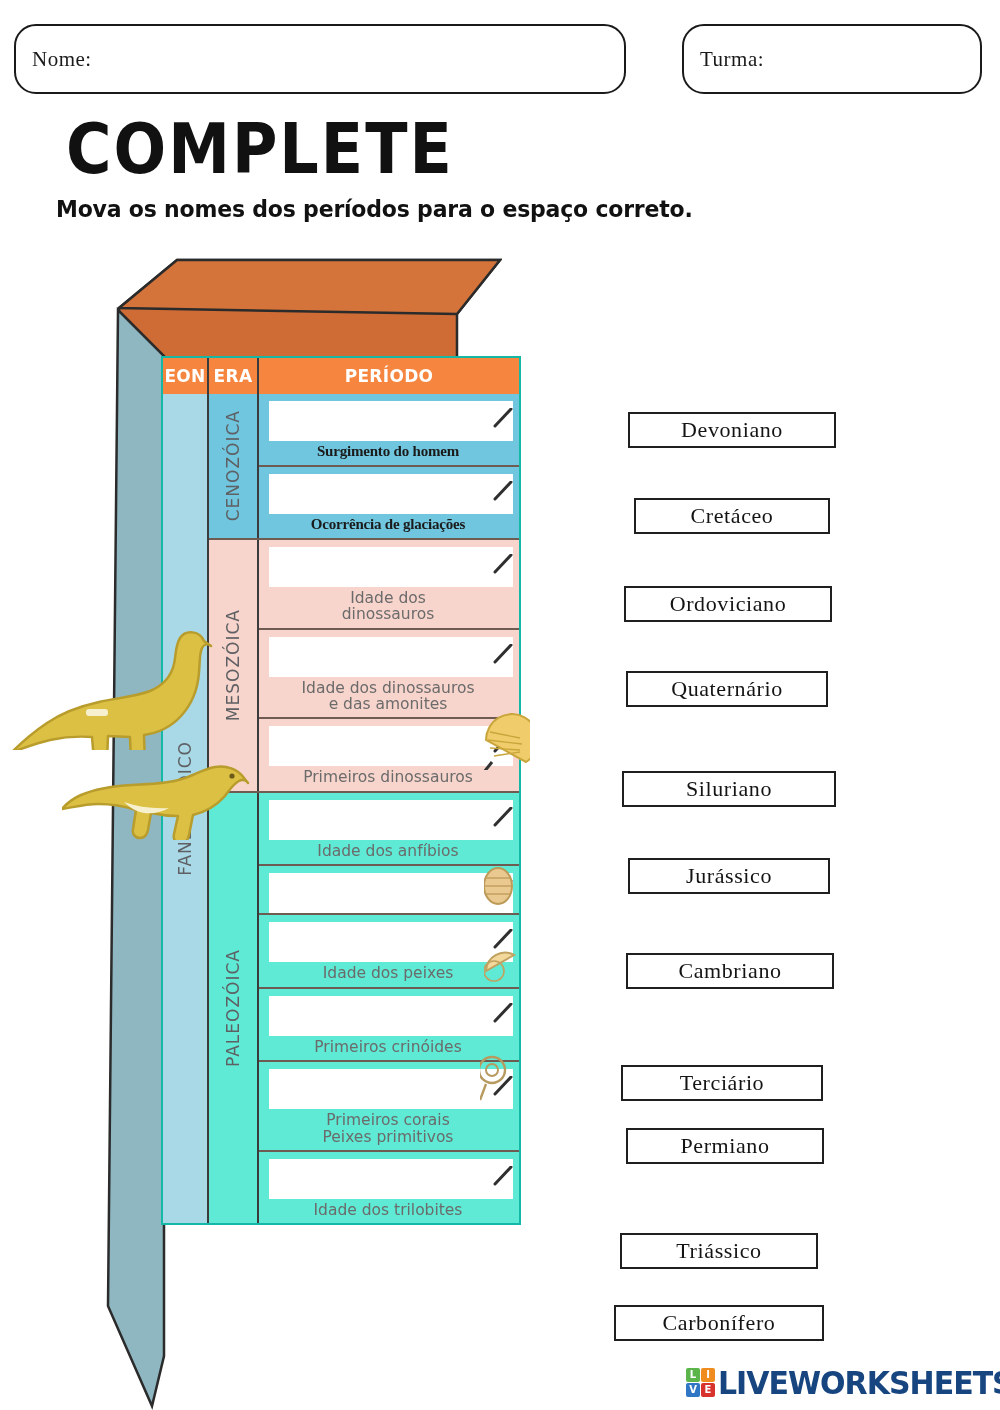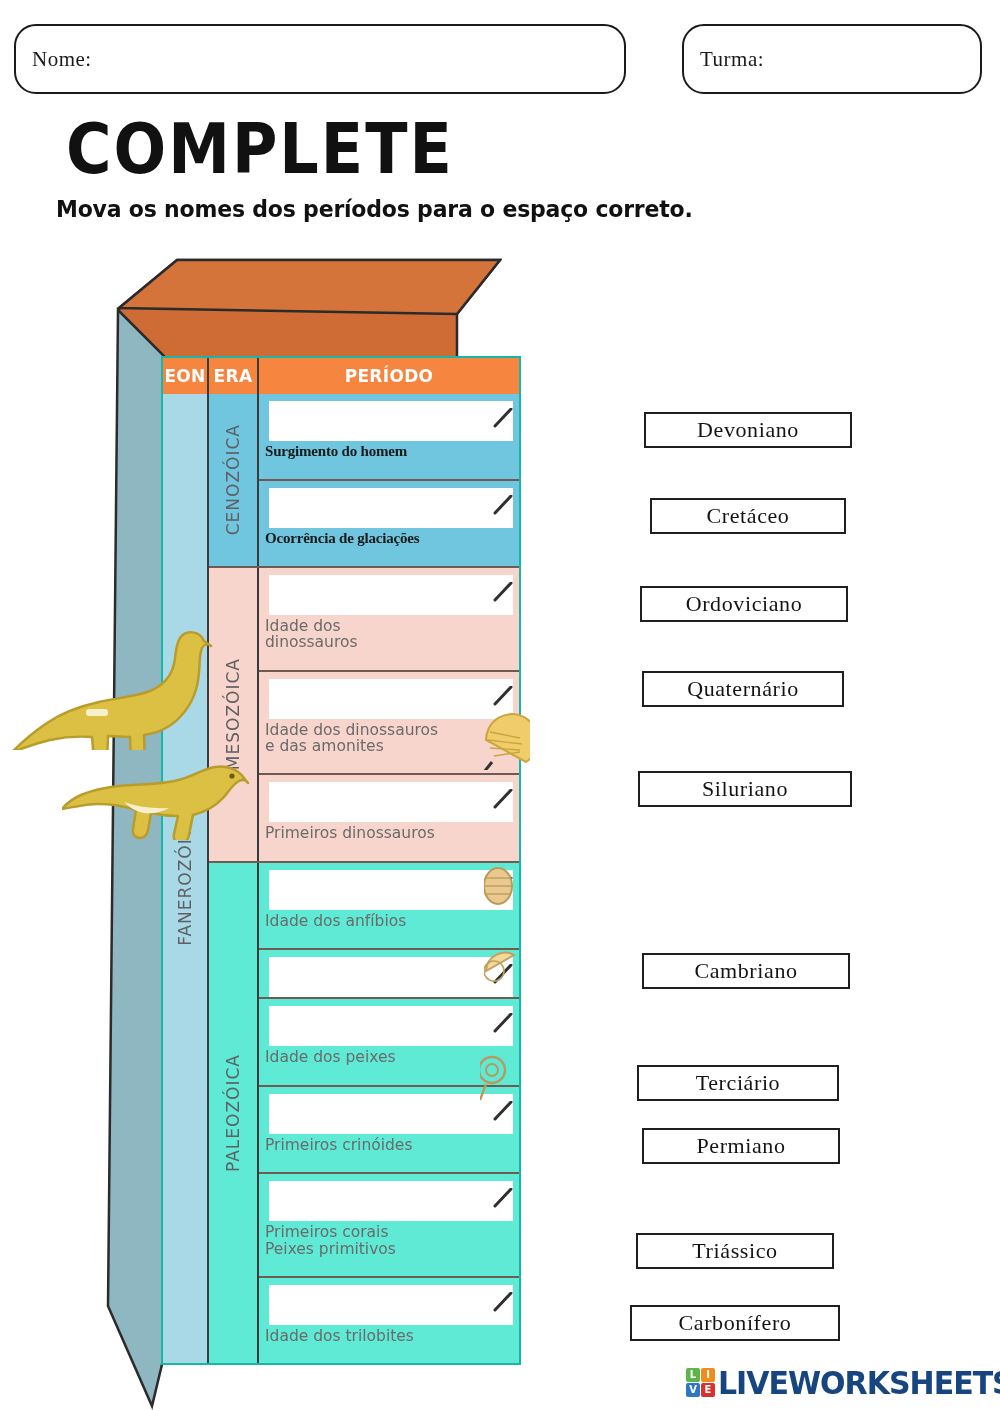--- a/index.html
+++ b/index.html
@@ -86,21 +86,21 @@
     display:flex;flex-direction:column;justify-content:flex-start;
     padding:7px 0 0 0;
   }
   .prow:last-child{border-bottom:none;}
   .dropzone{
     height:40px;margin:0 6px 0 10px;background:#ffffff;
     box-sizing:border-box;
   }
   .cap{
     font-family:"DejaVu Sans",sans-serif;font-size:15.5px;color:#6b6b6b;
-    line-height:1.06;padding:3px 8px 19px 6px;
+    text-align:center;line-height:1.06;padding:3px 8px 5px 6px;
     white-space:pre-line;
     border-radius:10px;
   }
   .cap.serif{
     font-family:"Liberation Serif",serif;font-weight:bold;color:#111;
     font-size:15px;letter-spacing:-.2px;
   }
   
   .tick{
     position:absolute;right:6px;top:14px;width:22px;height:20px;
@@ -118,21 +118,21 @@
   .deco{position:absolute;pointer-events:none;}
   #dino-1{left:8px;top:375px;width:210px;height:125px;}
   #dino-2{left:62px;top:500px;width:195px;height:90px;}
   #ammonite{left:482px;top:460px;width:48px;height:60px;}
   #fossil-2{left:484px;top:614px;width:44px;height:44px;}
   #fossil-3{left:484px;top:700px;width:42px;height:42px;}
   #fossil-4{left:480px;top:800px;width:48px;height:56px;}
   .deco svg{display:block;}
 
   
-  #bank{position:absolute;left:600px;top:0;width:400px;height:1335px;}
+  #bank{position:absolute;left:584px;top:0;width:400px;height:1335px;}
   .chip{
     position:absolute;border:2px solid #1f1f1f;background:#fff;
     box-sizing:border-box;display:flex;align-items:center;justify-content:center;
     font-family:"Liberation Serif",serif;font-size:22px;color:#141414;
     letter-spacing:.6px;height:36px;
   }
 
   
   #logo{position:absolute;left:686px;top:1365px;display:flex;align-items:center;}
   #logo-tiles{
@@ -368,20 +368,21 @@
     </svg>
   </div>
 </div>
 
 <div id="bank">
     <div class="chip" style="top: 412px; left: 44px; width: 208px;">Devoniano</div>
     <div class="chip" style="top: 498px; left: 50px; width: 196px;">Cretáceo</div>
     <div class="chip" style="top: 586px; left: 40px; width: 208px;">Ordoviciano</div>
     <div class="chip" style="top: 671px; left: 42px; width: 202px;">Quaternário</div>
     <div class="chip" style="top: 771px; left: 38px; width: 214px;">Siluriano</div>
+    <div class="chip" style="top: 858px; left: 44px; width: 202px;">Jurássico</div>
     <div class="chip" style="top: 953px; left: 42px; width: 208px;">Cambriano</div>
     <div class="chip" style="top: 1040px; left: 37px; width: 202px; margin-top: 25px;">Terciário</div>
     <div class="chip" style="top: 1128px; left: 42px; width: 198px;">Permiano</div>
     <div class="chip" style="top: 1221px; left: 36px; width: 198px; margin-top: 12px;">Triássico</div>
     <div class="chip" style="top: 1305px; left: 30px; width: 210px;">Carbonífero</div>
   </div>
 
 <div id="logo">
   <div id="logo-tiles">
       <div class="tile" style="background: rgb(91, 181, 74);">L</div>

